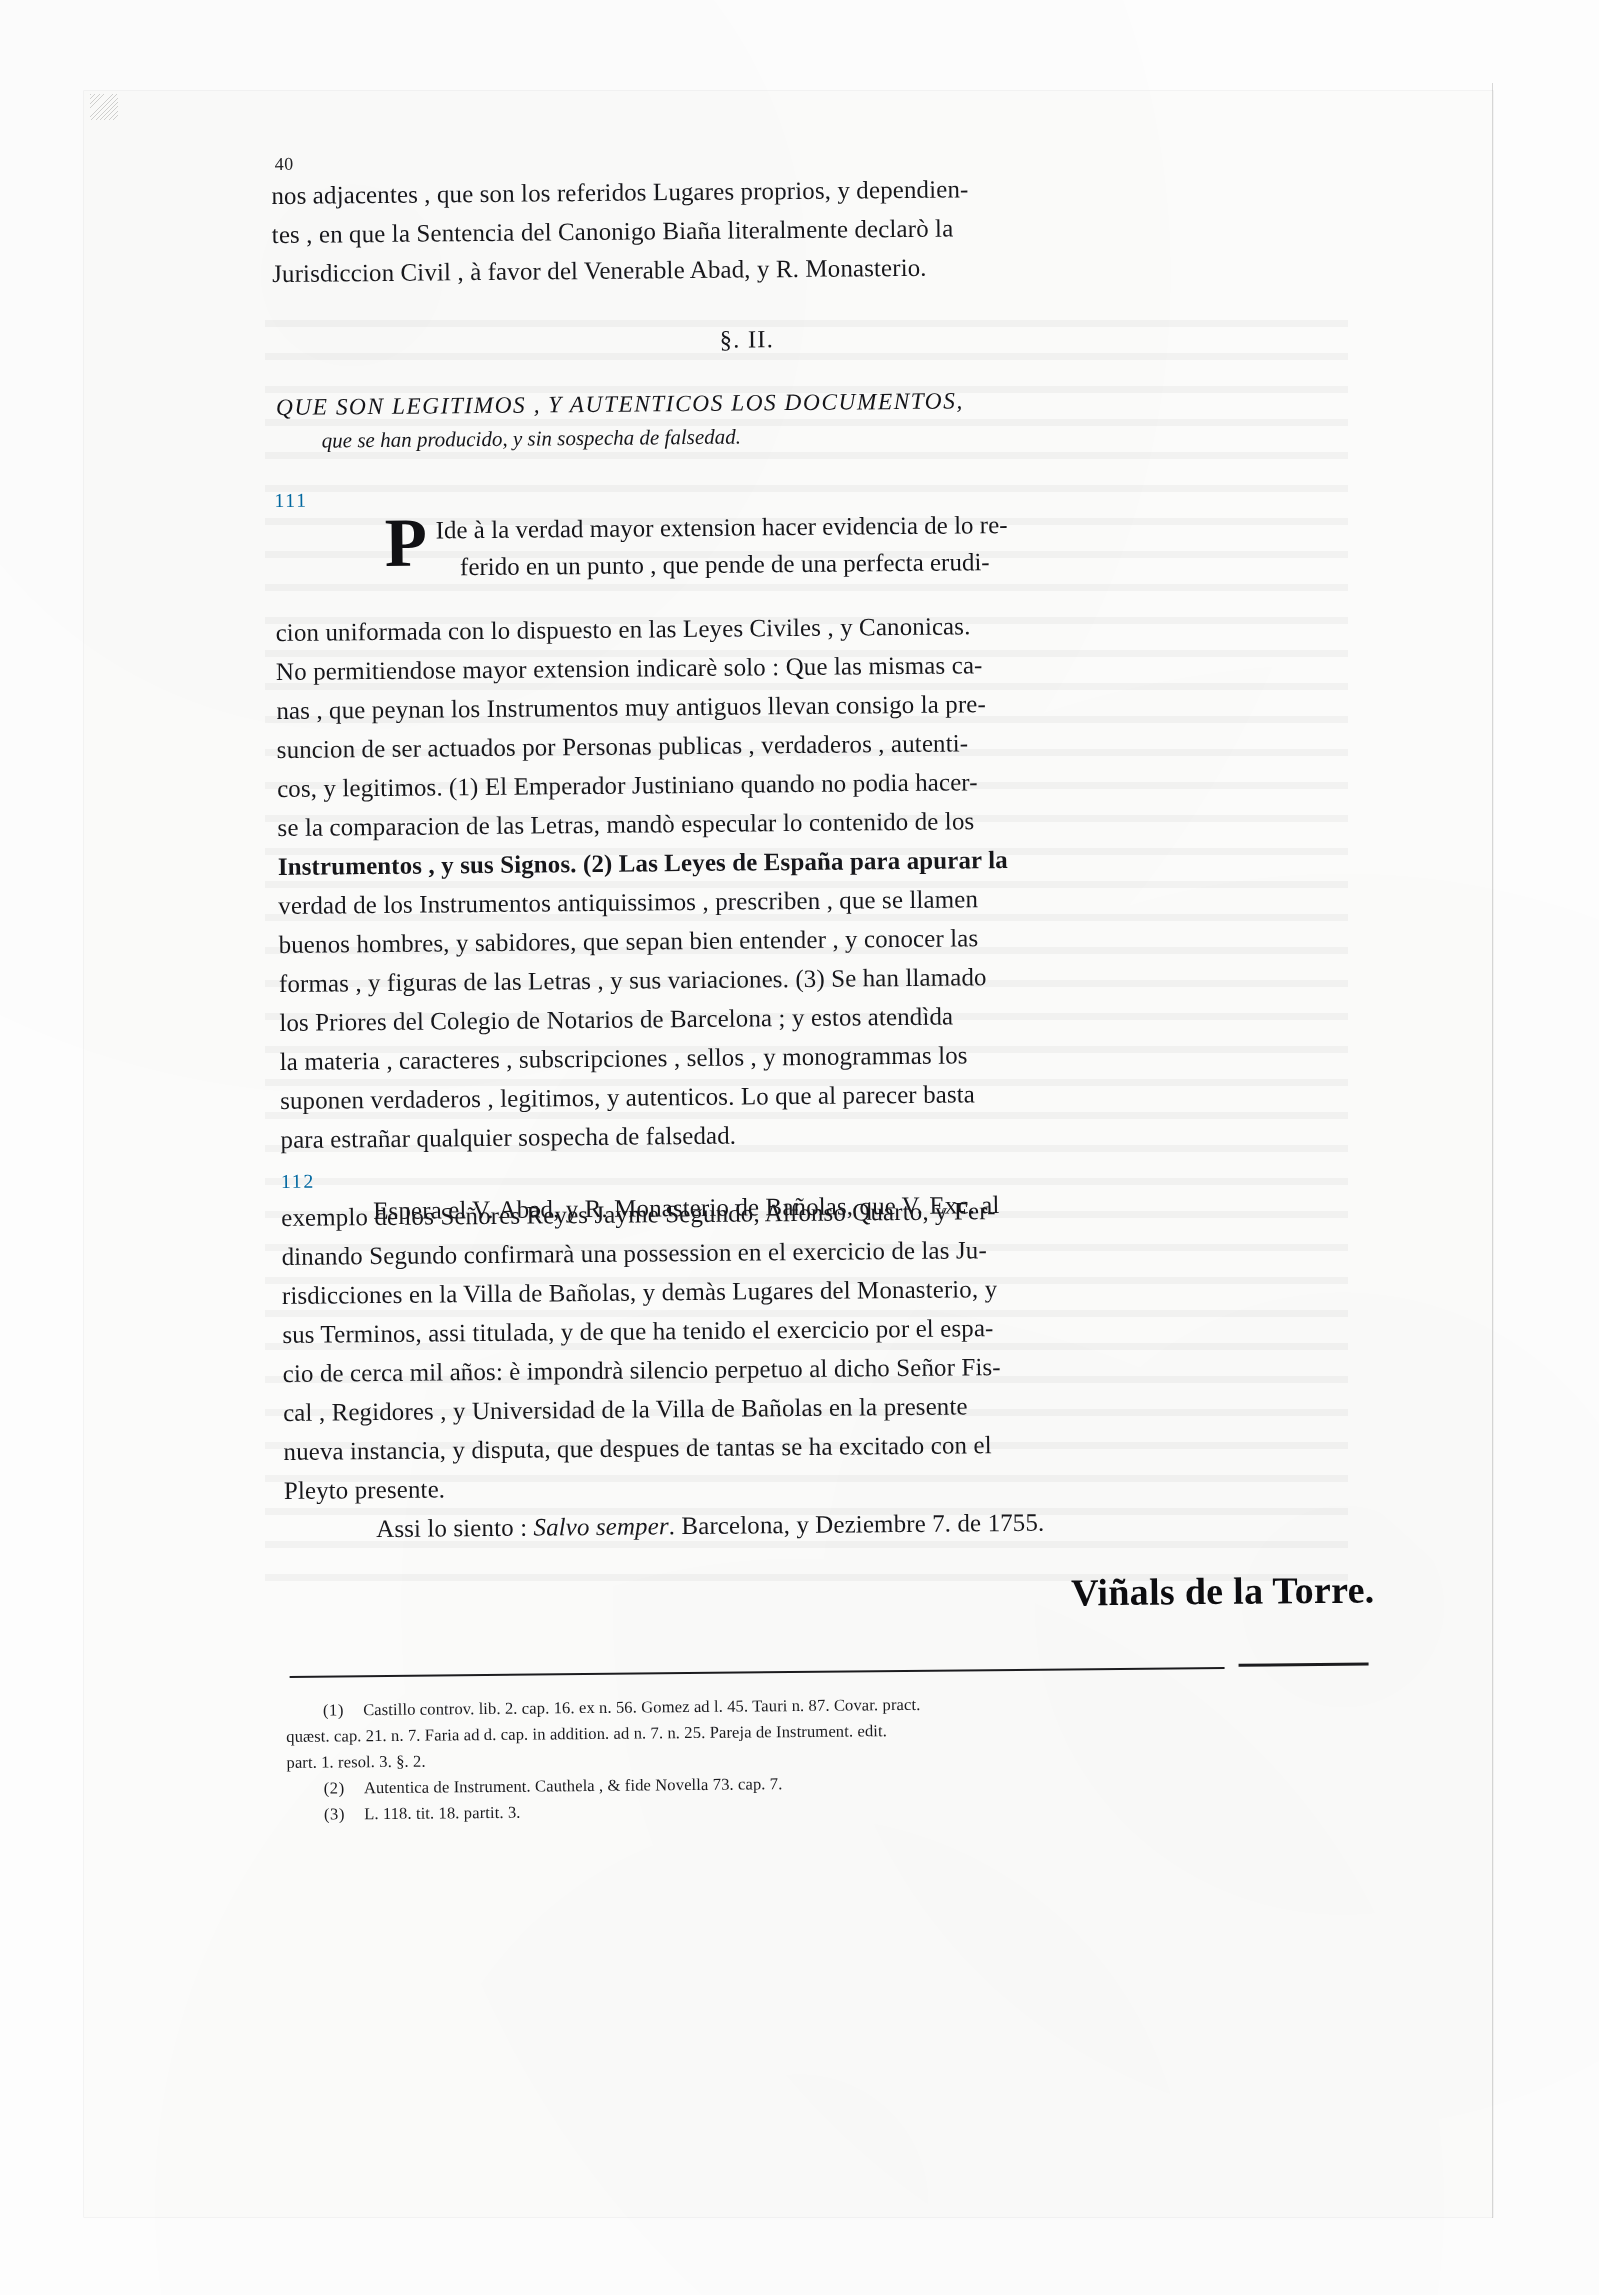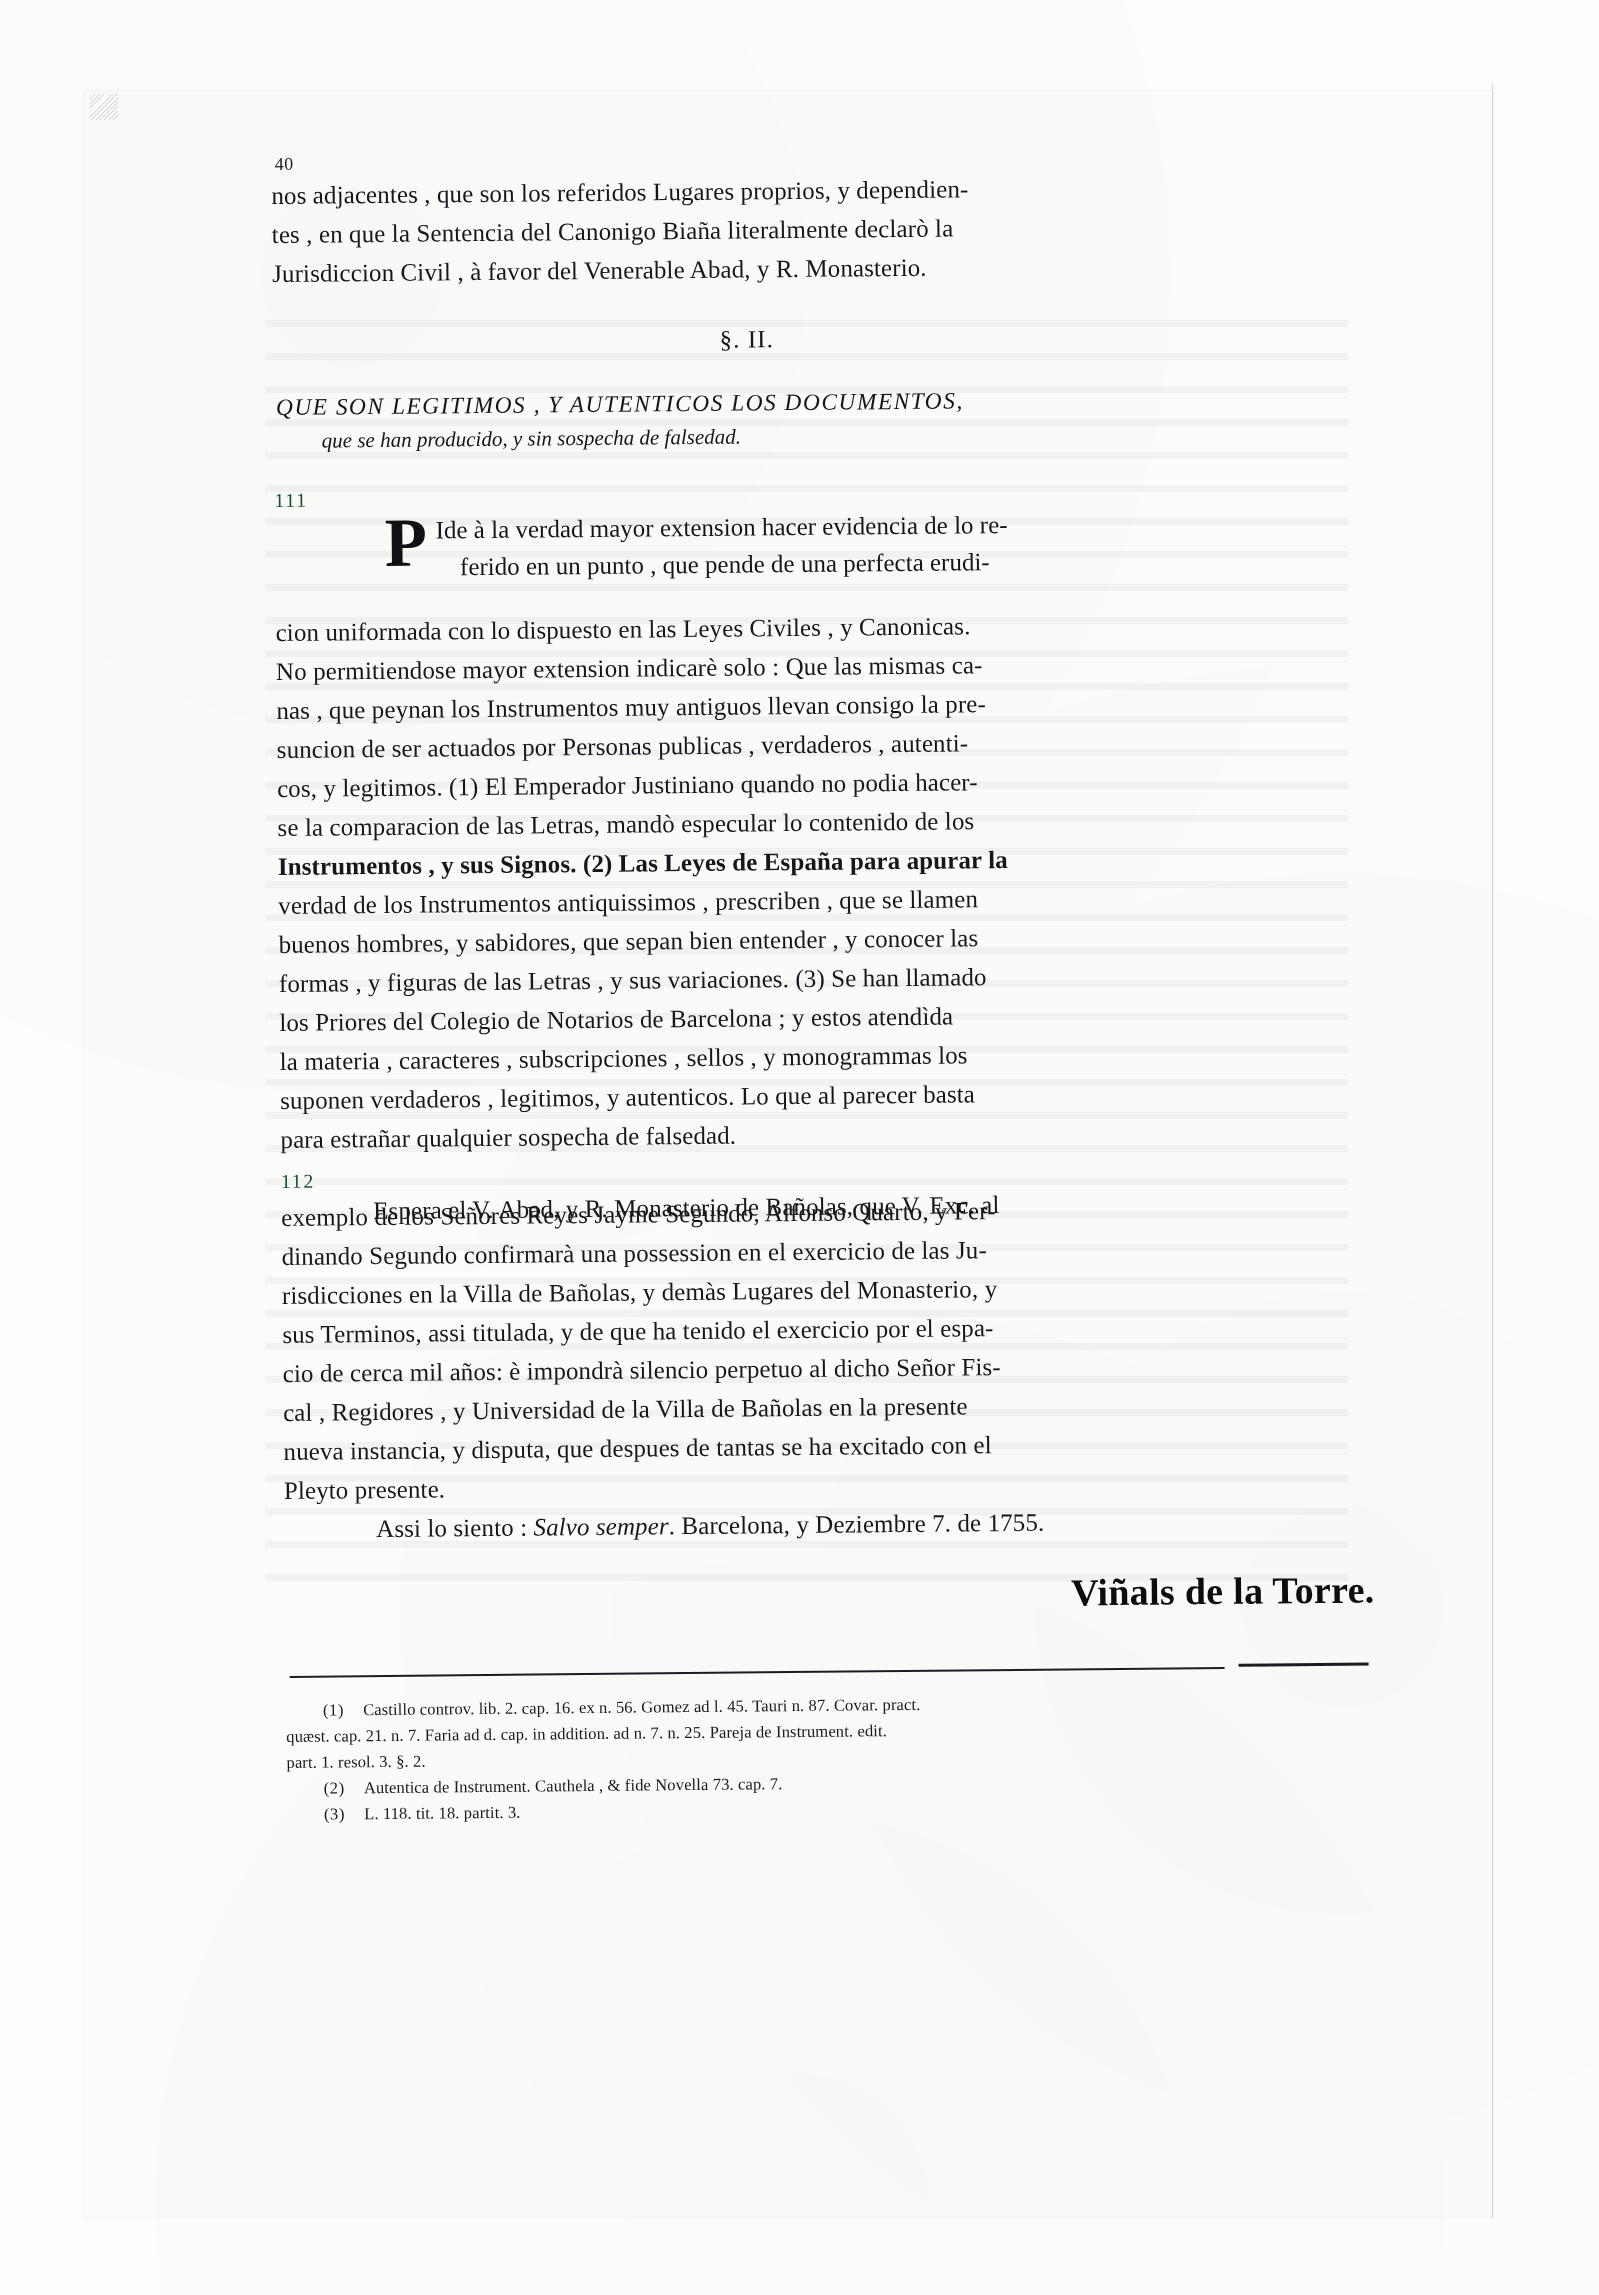--- a/index.html
+++ b/index.html
@@ -141,21 +141,21 @@
   .numbered-head {
     position: relative;
     white-space: pre;
   }
   .marginal-num {
     position: absolute;
     left: 0;
     top: 8.6px;
     font-size: 19.7px;
     letter-spacing: 1.8px;
-    color: #14532d;
+    color: #0369a1;
   }
 
   
   .dropcap-wrap {
     position: relative;
     height: 78px;
   }
   .dropcap {
     position: absolute;
     left: 110px;

